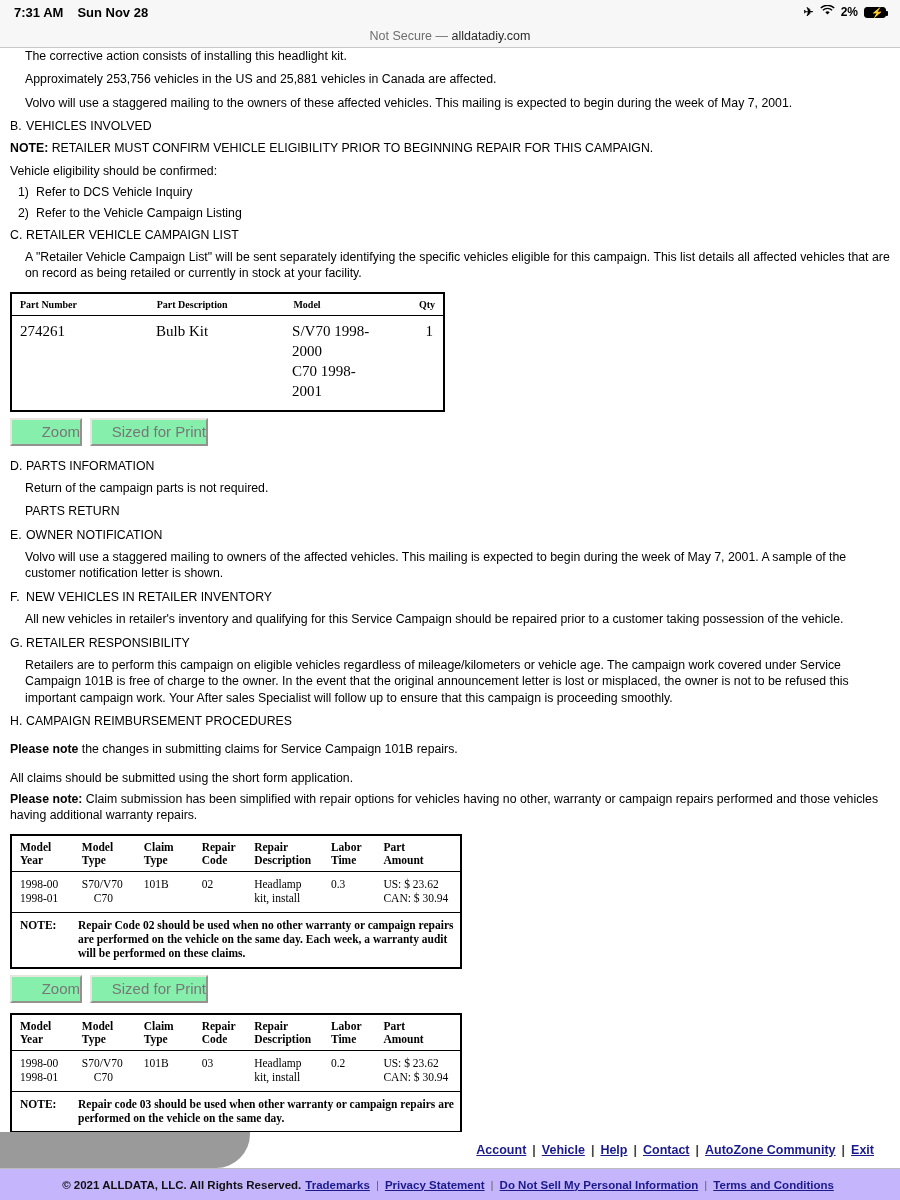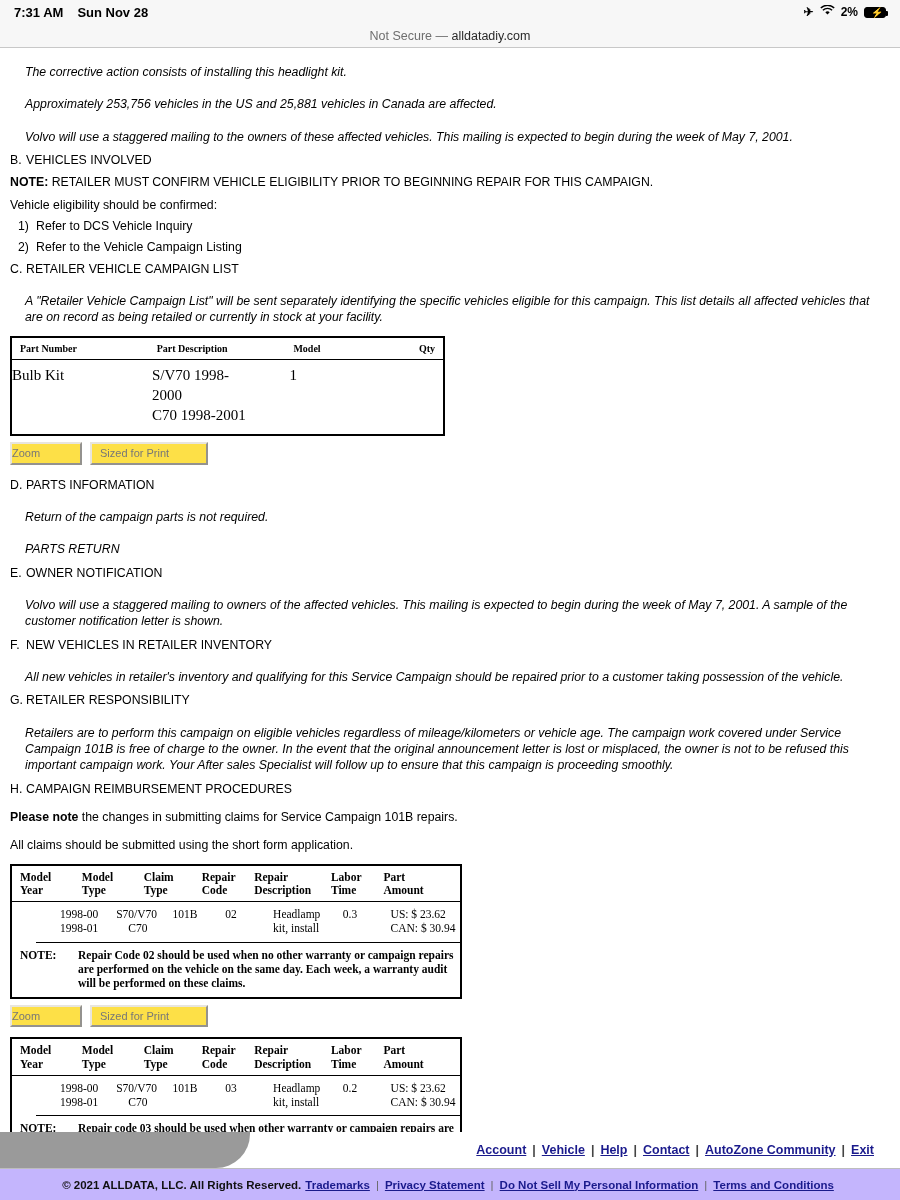--- a/index.html
+++ b/index.html
@@ -93,23 +93,22 @@
     bottom: 0;
     background: #fff;
     overflow: hidden;
   }
   .content {
     padding: 0 10px;
     font-size: 12.3px;
     line-height: 1.33;
   }
   p.para {
-    margin: 16px 0 7px 0;
+    margin: 0 0 7px 0;
     padding-left: 15px;
-    font-style: italic;
   }
   .sect {
     margin: 0 0 6px 0;
     display: flex;
     gap: 4px;
   }
   .sect .letter { width: 12px; flex: none; }
   .note-line {
     margin: 0 0 6px 0;
     font-size: 12.3px;
@@ -166,23 +165,22 @@
     font-weight: bold;
     font-size: 11.5px;
     line-height: 1.15;
     padding: 5px 0 4px 0;
   }
   .claim-head > div { padding: 0 2px; }
   .claim-row {
     display: flex;
     font-size: 11.5px;
     line-height: 1.2;
-    padding: 6px 0 6px 16px;
+    padding: 6px 0 6px 0;
     border-bottom: 1.5px solid #000;
-    margin-left: 24px;
   }
   .claim-row > div { padding: 0 2px; }
   .cw1 { width: 62px; padding-left: 8px !important; }
   .cw2 { width: 62px; }
   .cw3 { width: 58px; }
   .cw4 { width: 52px; }
   .cw5 { width: 78px; }
   .cw6 { width: 52px; }
   .cw7 { width: 80px; }
   .claim-note {
@@ -195,26 +193,26 @@
   .claim-note .lbl { width: 58px; flex: none; }
   .claim-note .txt { flex: 1; }
 
   
   .btnrow {
     display: flex;
     gap: 8px;
     margin: 6px 0 0 0;
   }
   .btn3d {
-    background: #fde047;
+    background: #86efac;
     border: 2px outset #e8e5de;
     color: #777;
-    font-size: 11px;
+    font-size: 15px;
     padding: 2px 0;
-    text-align: left;
+    text-align: right;
     font-family: "Liberation Sans", sans-serif;
   }
   .btn-zoom { width: 68px; }
   .btn-print { width: 106px; padding-left: 8px; }
 
   
   .footer-wrap {
     position: absolute;
     left: 0;
     right: 0;
@@ -326,20 +324,21 @@
     <p class="para">A "Retailer Vehicle Campaign List" will be sent separately identifying the specific vehicles eligible for this campaign. This list details all affected vehicles that are on record as being retailed or currently in stock at your facility.</p>
 
     <div class="imgtable tbl-parts">
       <div class="parts-head">
         <div class="c1">Part Number</div>
         <div class="c2">Part Description</div>
         <div class="c3">Model</div>
         <div class="c4">Qty</div>
       </div>
       <div class="parts-body">
+        <div class="c1">274261</div>
         <div class="c2">Bulb Kit</div>
         <div class="c3">
           <span class="sub">S/V70 1998-2000</span>
           <span class="sub">C70 1998-2001</span>
         </div>
         <div class="c4">1</div>
       </div>
     </div>
 
     <div class="btnrow">
@@ -373,20 +372,21 @@
     <p class="para">Retailers are to perform this campaign on eligible vehicles regardless of mileage/kilometers or vehicle age. The campaign work covered under Service Campaign 101B is free of charge to the owner. In the event that the original announcement letter is lost or misplaced, the owner is not to be refused this important campaign work. Your After sales Specialist will follow up to ensure that this campaign is proceeding smoothly.</p>
 
     <div class="sect">
       <span class="letter">H.</span>
       <span>CAMPAIGN REIMBURSEMENT PROCEDURES</span>
     </div>
 
     <p class="note-line" style="margin-top:12px"><b>Please note</b><span> the changes in submitting claims for Service Campaign 101B repairs.</span></p>
 
     <p class="plain" style="margin-top:12px">All claims should be submitted using the short form application.</p>
+    <p class="note-line"><b>Please note:</b><span> Claim submission has been simplified with repair options for vehicles having no other, warranty or campaign repairs performed and those vehicles having additional warranty repairs.</span></p>
 
     <div class="imgtable tbl-claim">
       <div class="claim-head">
         <div class="cw1">
           <span>Model</span><br><span>Year</span>
         </div>
         <div class="cw2">
           <span>Model</span><br><span>Type</span>
         </div>
         <div class="cw3">

